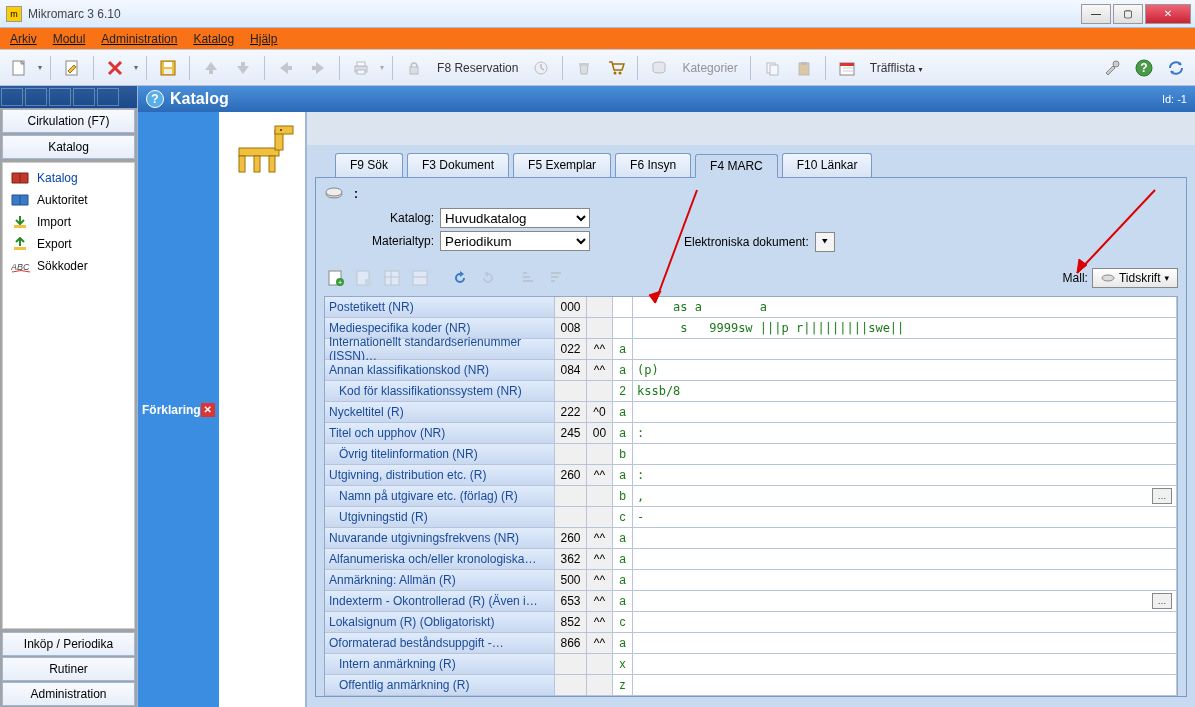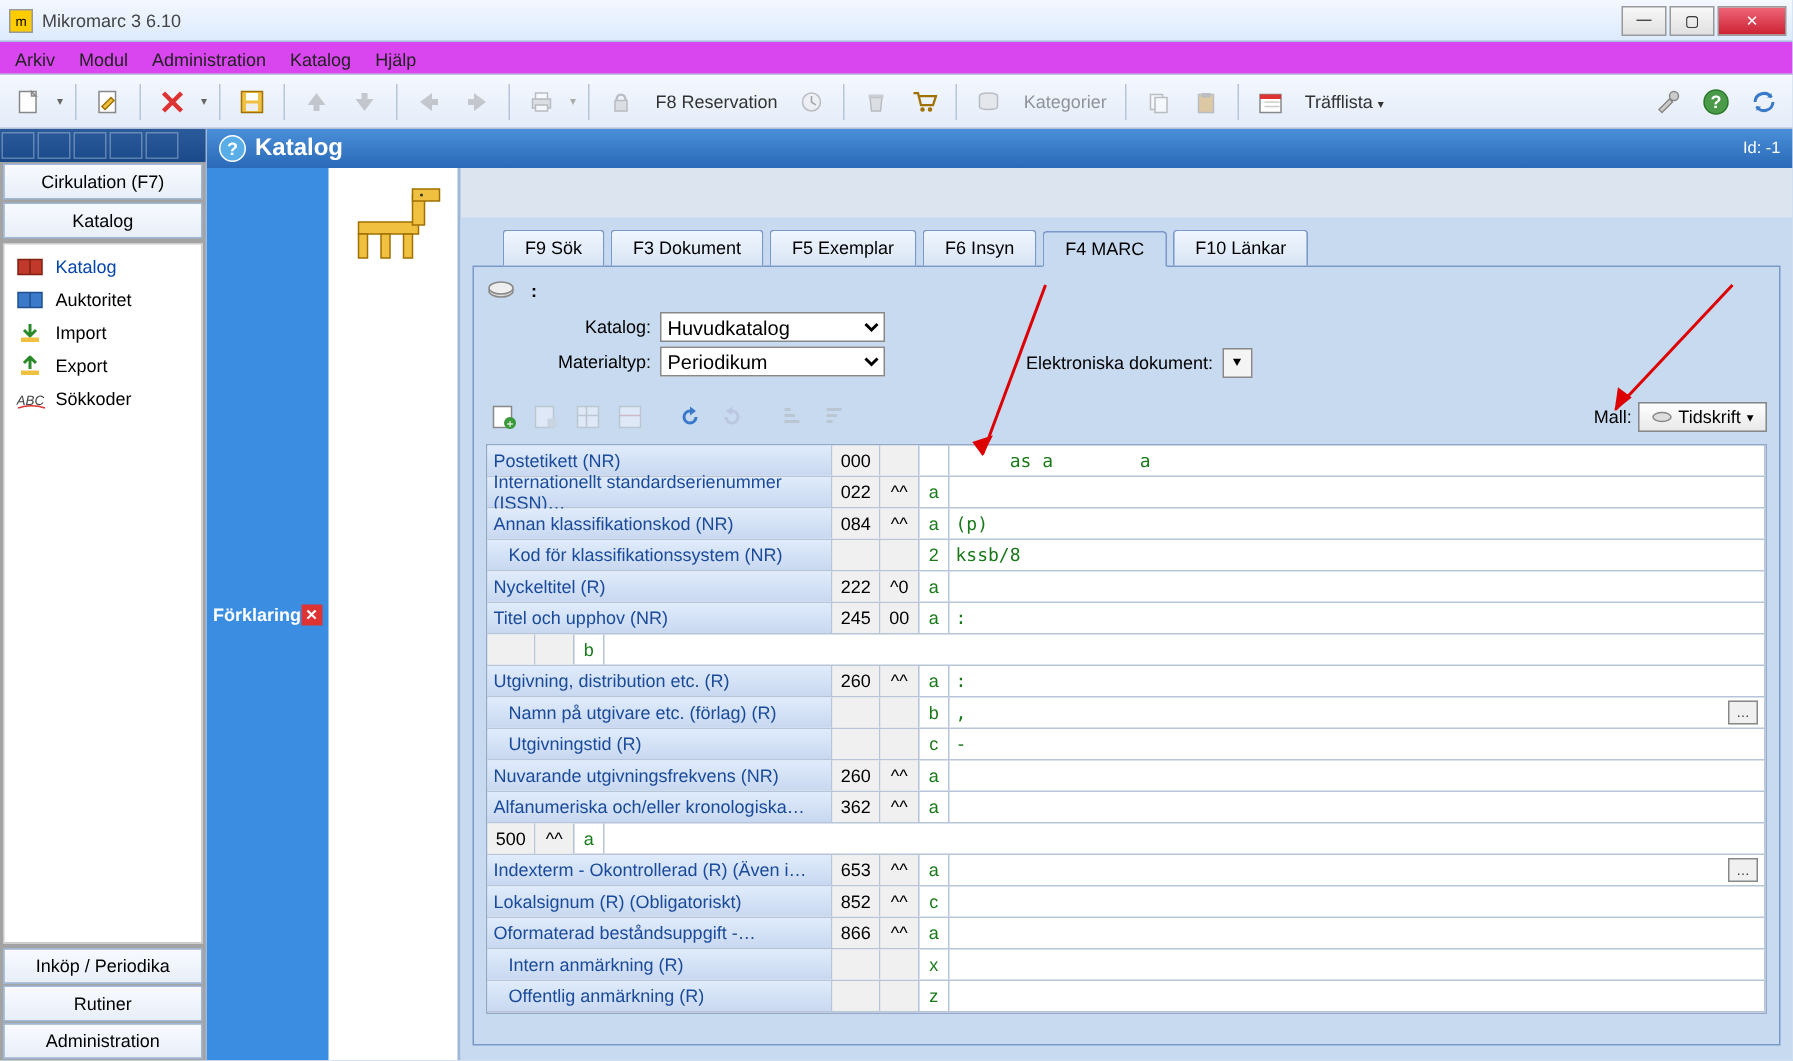--- a/index.html
+++ b/index.html
@@ -7,21 +7,21 @@
 
 
 .titlebar { height: 28px; background: linear-gradient(#f4f8ff,#dceafd); border-bottom: 1px solid #a6bedf; display: flex; align-items: center; padding-left: 6px; }
 .titlebar .app-icon { width: 16px; height: 16px; background: #ffcc00; border: 1px solid #999; margin-right: 6px; font-size:9px; display:flex; align-items:center; justify-content:center; }
 .titlebar .title-text { flex: 1; color: #444; }
 .win-controls { display: flex; height: 20px; margin-right: 4px; }
 .win-btn { width: 30px; height: 20px; border: 1px solid #999; margin-left: 2px; display: flex; align-items: center; justify-content: center; background: linear-gradient(#f8f8f8,#e0e0e0); font-size: 10px; cursor: pointer; }
 .win-btn.close { background: linear-gradient(#e67,#c23); color: #fff; width: 46px; }
 
 
-.menubar { height: 22px; background: #d946ef; border-bottom: 1px solid #c0c8d8; display: flex; align-items: flex-end; padding: 0 6px; gap: 8px; }
+.menubar { height: 22px; background: #f97316; border-bottom: 1px solid #c0c8d8; display: flex; align-items: center; padding: 0 6px; gap: 8px; text-decoration: underline; }
 .menubar span { cursor: pointer; padding: 2px 4px; color: #222; }
 
 
 .maintoolbar { height: 36px; background: linear-gradient(#f4f8ff,#e4ecf8); border-bottom: 1px solid #b0c0d8; display: flex; align-items: center; padding: 0 6px; gap: 6px; }
 .tb-btn { width: 26px; height: 26px; border: 1px solid transparent; display: flex; align-items: center; justify-content: center; cursor: pointer; }
 .tb-sep { width: 1px; height: 24px; background: #b8c4d8; margin: 0 2px; }
 .tb-label { color: #333; padding: 0 4px; }
 .tb-right { margin-left: auto; display: flex; align-items: center; gap: 6px; }
 
 
@@ -438,20 +438,27 @@
 
             <div class="marc-grid" id="marc-grid">
                 <div class="marc-row">
                   <div class="col-label">Postetikett (NR)</div>
                   <div class="col-tag">000</div>
                   <div class="col-ind"></div>
                   <div class="col-sf"></div>
                   <div class="col-val">     as a        a</div>
                 </div>
                 <div class="marc-row">
+                  <div class="col-label">Mediespecifika koder (NR)</div>
+                  <div class="col-tag">008</div>
+                  <div class="col-ind"></div>
+                  <div class="col-sf"></div>
+                  <div class="col-val">      s   9999sw |||p r|||||||||swe||</div>
+                </div>
+                <div class="marc-row">
                   <div class="col-label">Internationellt standardserienummer (ISSN)…</div>
                   <div class="col-tag">022</div>
                   <div class="col-ind">^^</div>
                   <div class="col-sf">a</div>
                   <div class="col-val"></div>
                 </div>
                 <div class="marc-row">
                   <div class="col-label">Annan klassifikationskod (NR)</div>
                   <div class="col-tag">084</div>
                   <div class="col-ind">^^</div>
@@ -473,20 +480,21 @@
                   <div class="col-val"></div>
                 </div>
                 <div class="marc-row">
                   <div class="col-label">Titel och upphov (NR)</div>
                   <div class="col-tag">245</div>
                   <div class="col-ind">00</div>
                   <div class="col-sf">a</div>
                   <div class="col-val">:</div>
                 </div>
                 <div class="marc-row">
+                  <div class="col-label sub">Övrig titelinformation (NR)</div>
                   <div class="col-tag"></div>
                   <div class="col-ind"></div>
                   <div class="col-sf">b</div>
                   <div class="col-val"></div>
                 </div>
                 <div class="marc-row">
                   <div class="col-label">Utgivning, distribution etc. (R)</div>
                   <div class="col-tag">260</div>
                   <div class="col-ind">^^</div>
                   <div class="col-sf">a</div>
@@ -514,20 +522,21 @@
                   <div class="col-val"></div>
                 </div>
                 <div class="marc-row">
                   <div class="col-label">Alfanumeriska och/eller kronologiska…</div>
                   <div class="col-tag">362</div>
                   <div class="col-ind">^^</div>
                   <div class="col-sf">a</div>
                   <div class="col-val"></div>
                 </div>
                 <div class="marc-row">
+                  <div class="col-label">Anmärkning: Allmän (R)</div>
                   <div class="col-tag">500</div>
                   <div class="col-ind">^^</div>
                   <div class="col-sf">a</div>
                   <div class="col-val"></div>
                 </div>
                 <div class="marc-row">
                   <div class="col-label">Indexterm - Okontrollerad (R) (Även i…</div>
                   <div class="col-tag">653</div>
                   <div class="col-ind">^^</div>
                   <div class="col-sf">a</div>

